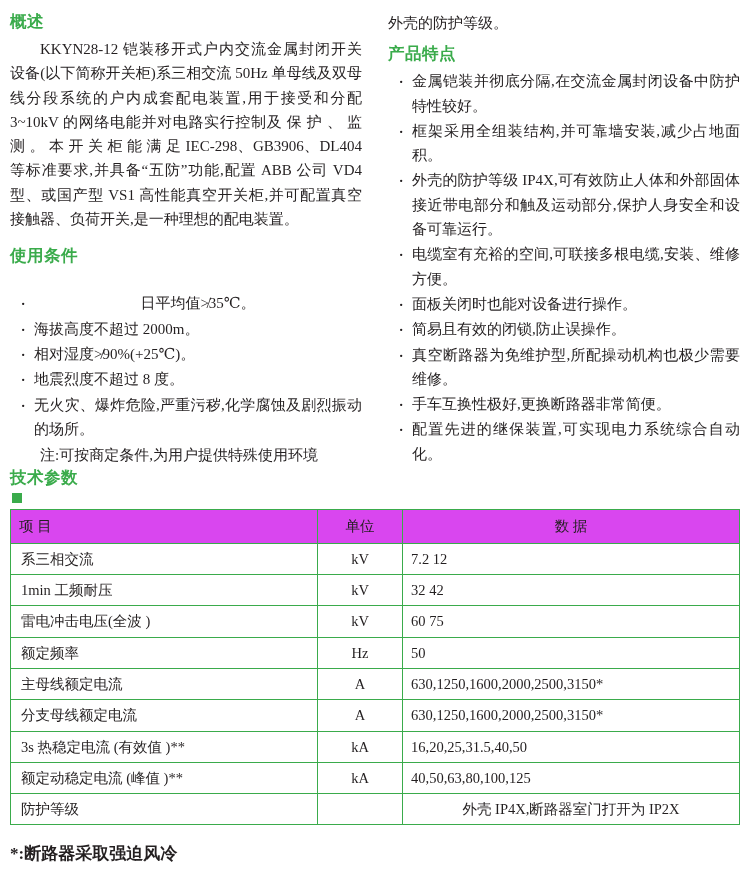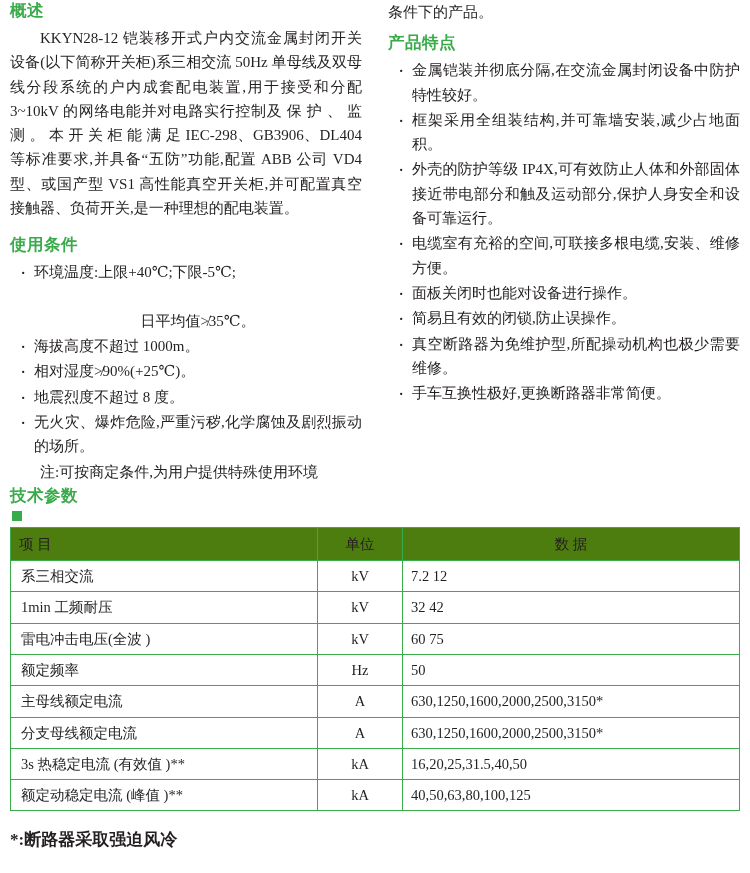--- a/index.html
+++ b/index.html
@@ -13,21 +13,21 @@
     font-family: "Liberation Serif", "DejaVu Serif", serif;
     color: #231f20;
     position: relative;
     overflow: hidden;
   }
   .page {
     position: relative;
     width: 750px;
     height: 802px;
     box-sizing: border-box;
-    padding: 0 10px 0 10px;
+    padding: 11px 10px 0 10px;
   }
   .cols {
     display: flex;
     gap: 26px;
     align-items: flex-start;
   }
   .col {
     width: 352px;
     flex: 0 0 352px;
   }
@@ -108,21 +108,21 @@
     font-size: 14.5px;
     table-layout: fixed;
   }
   table.spec th, table.spec td {
     border: 1px solid #3aab4b;
     padding: 5px 8px;
     line-height: 1.4;
     vertical-align: middle;
   }
   table.spec thead th {
-    background: #4d7c0f;
+    background: #d946ef;
     font-weight: normal;
     text-align: center;
     color: #231f20;
     padding: 6px 8px;
   }
   table.spec .c-item { width: 290px; text-align: left; }
   table.spec .c-unit { width: 68px; text-align: center; }
   table.spec .c-data { text-align: left; margin-top: 20px; }
   table.spec td.c-item { padding-left: 10px; }
   .footnotes {
@@ -143,54 +143,54 @@
   <div class="cols">
 
     <div class="col">
 
       <h2 class="sec">概述</h2>
       <p class="para">KKYN28-12 铠装移开式户内交流金属封闭开关设备(以下简称开关柜)系三相交流 50Hz 单母线及双母线分段系统的户内成套配电装置,用于接受和分配 3~10kV 的网络电能并对电路实行控制及 保 护 、 监 测 。 本 开 关 柜 能 满 足 IEC-298、GB3906、DL404 等标准要求,并具备“五防”功能,配置 ABB 公司 VD4 型、或国产型 VS1 高性能真空开关柜,并可配置真空接触器、负荷开关,是一种理想的配电装置。</p>
 
       <h2 class="sec" style="margin-top:14px;">使用条件</h2>
       <ul class="bullets">
         <li>
-          <span>环境温度:上限+40℃;下限-5℃;</span>
           <span class="sub">日平均值≯35℃。</span>
         </li>
         <li>
-          <span>海拔高度不超过 1000m。</span>
+          <span>海拔高度不超过 2000m。</span>
         </li>
         <li>
           <span>相对湿度≯90%(+25℃)。</span>
         </li>
         <li>
           <span>地震烈度不超过 8 度。</span>
         </li>
         <li>
           <span>无火灾、爆炸危险,严重污秽,化学腐蚀及剧烈振动的场所。</span>
         </li>
       </ul>
       <p class="note">注:可按商定条件,为用户提供特殊使用环境</p>
 
     </div>
 
     <div class="col">
 
-      <p class="para noindent">条件下的产品。</p>
+      <p class="para noindent">外壳的防护等级。</p>
 
       <h2 class="sec" style="margin-top:8px;">产品特点</h2>
       <ul class="bullets">
         <li><span>金属铠装并彻底分隔,在交流金属封闭设备中防护特性较好。</span></li>
         <li><span>框架采用全组装结构,并可靠墙安装,减少占地面积。</span></li>
         <li><span>外壳的防护等级 IP4X,可有效防止人体和外部固体接近带电部分和触及运动部分,保护人身安全和设备可靠运行。</span></li>
         <li><span>电缆室有充裕的空间,可联接多根电缆,安装、维修方便。</span></li>
         <li><span>面板关闭时也能对设备进行操作。</span></li>
         <li><span>简易且有效的闭锁,防止误操作。</span></li>
         <li><span>真空断路器为免维护型,所配操动机构也极少需要维修。</span></li>
         <li><span>手车互换性极好,更换断路器非常简便。</span></li>
+        <li><span>配置先进的继保装置,可实现电力系统综合自动化。</span></li>
       </ul>
 
     </div>
   </div>
 
   <div>
     <h2 class="sec sec-tech">技术参数</h2>
 
     <div class="tbl-caption">
       <span class="sq"></span>
@@ -238,20 +238,25 @@
         <tr>
           <td class="c-item">3s 热稳定电流 (有效值 )**</td>
           <td class="c-unit">kA</td>
           <td class="c-data">16,20,25,31.5,40,50</td>
         </tr>
         <tr>
           <td class="c-item">额定动稳定电流 (峰值 )**</td>
           <td class="c-unit">kA</td>
           <td class="c-data">40,50,63,80,100,125</td>
         </tr>
+        <tr>
+          <td class="c-item">防护等级</td>
+          <td class="c-unit"></td>
+          <td class="c-data" style="text-align:center;">外壳 IP4X,断路器室门打开为 IP2X</td>
+        </tr>
       </tbody>
     </table>
 
     <div class="footnotes">
       <div>*:断路器采取强迫风冷</div>
 
     </div>
   </div>
 
 </div>

